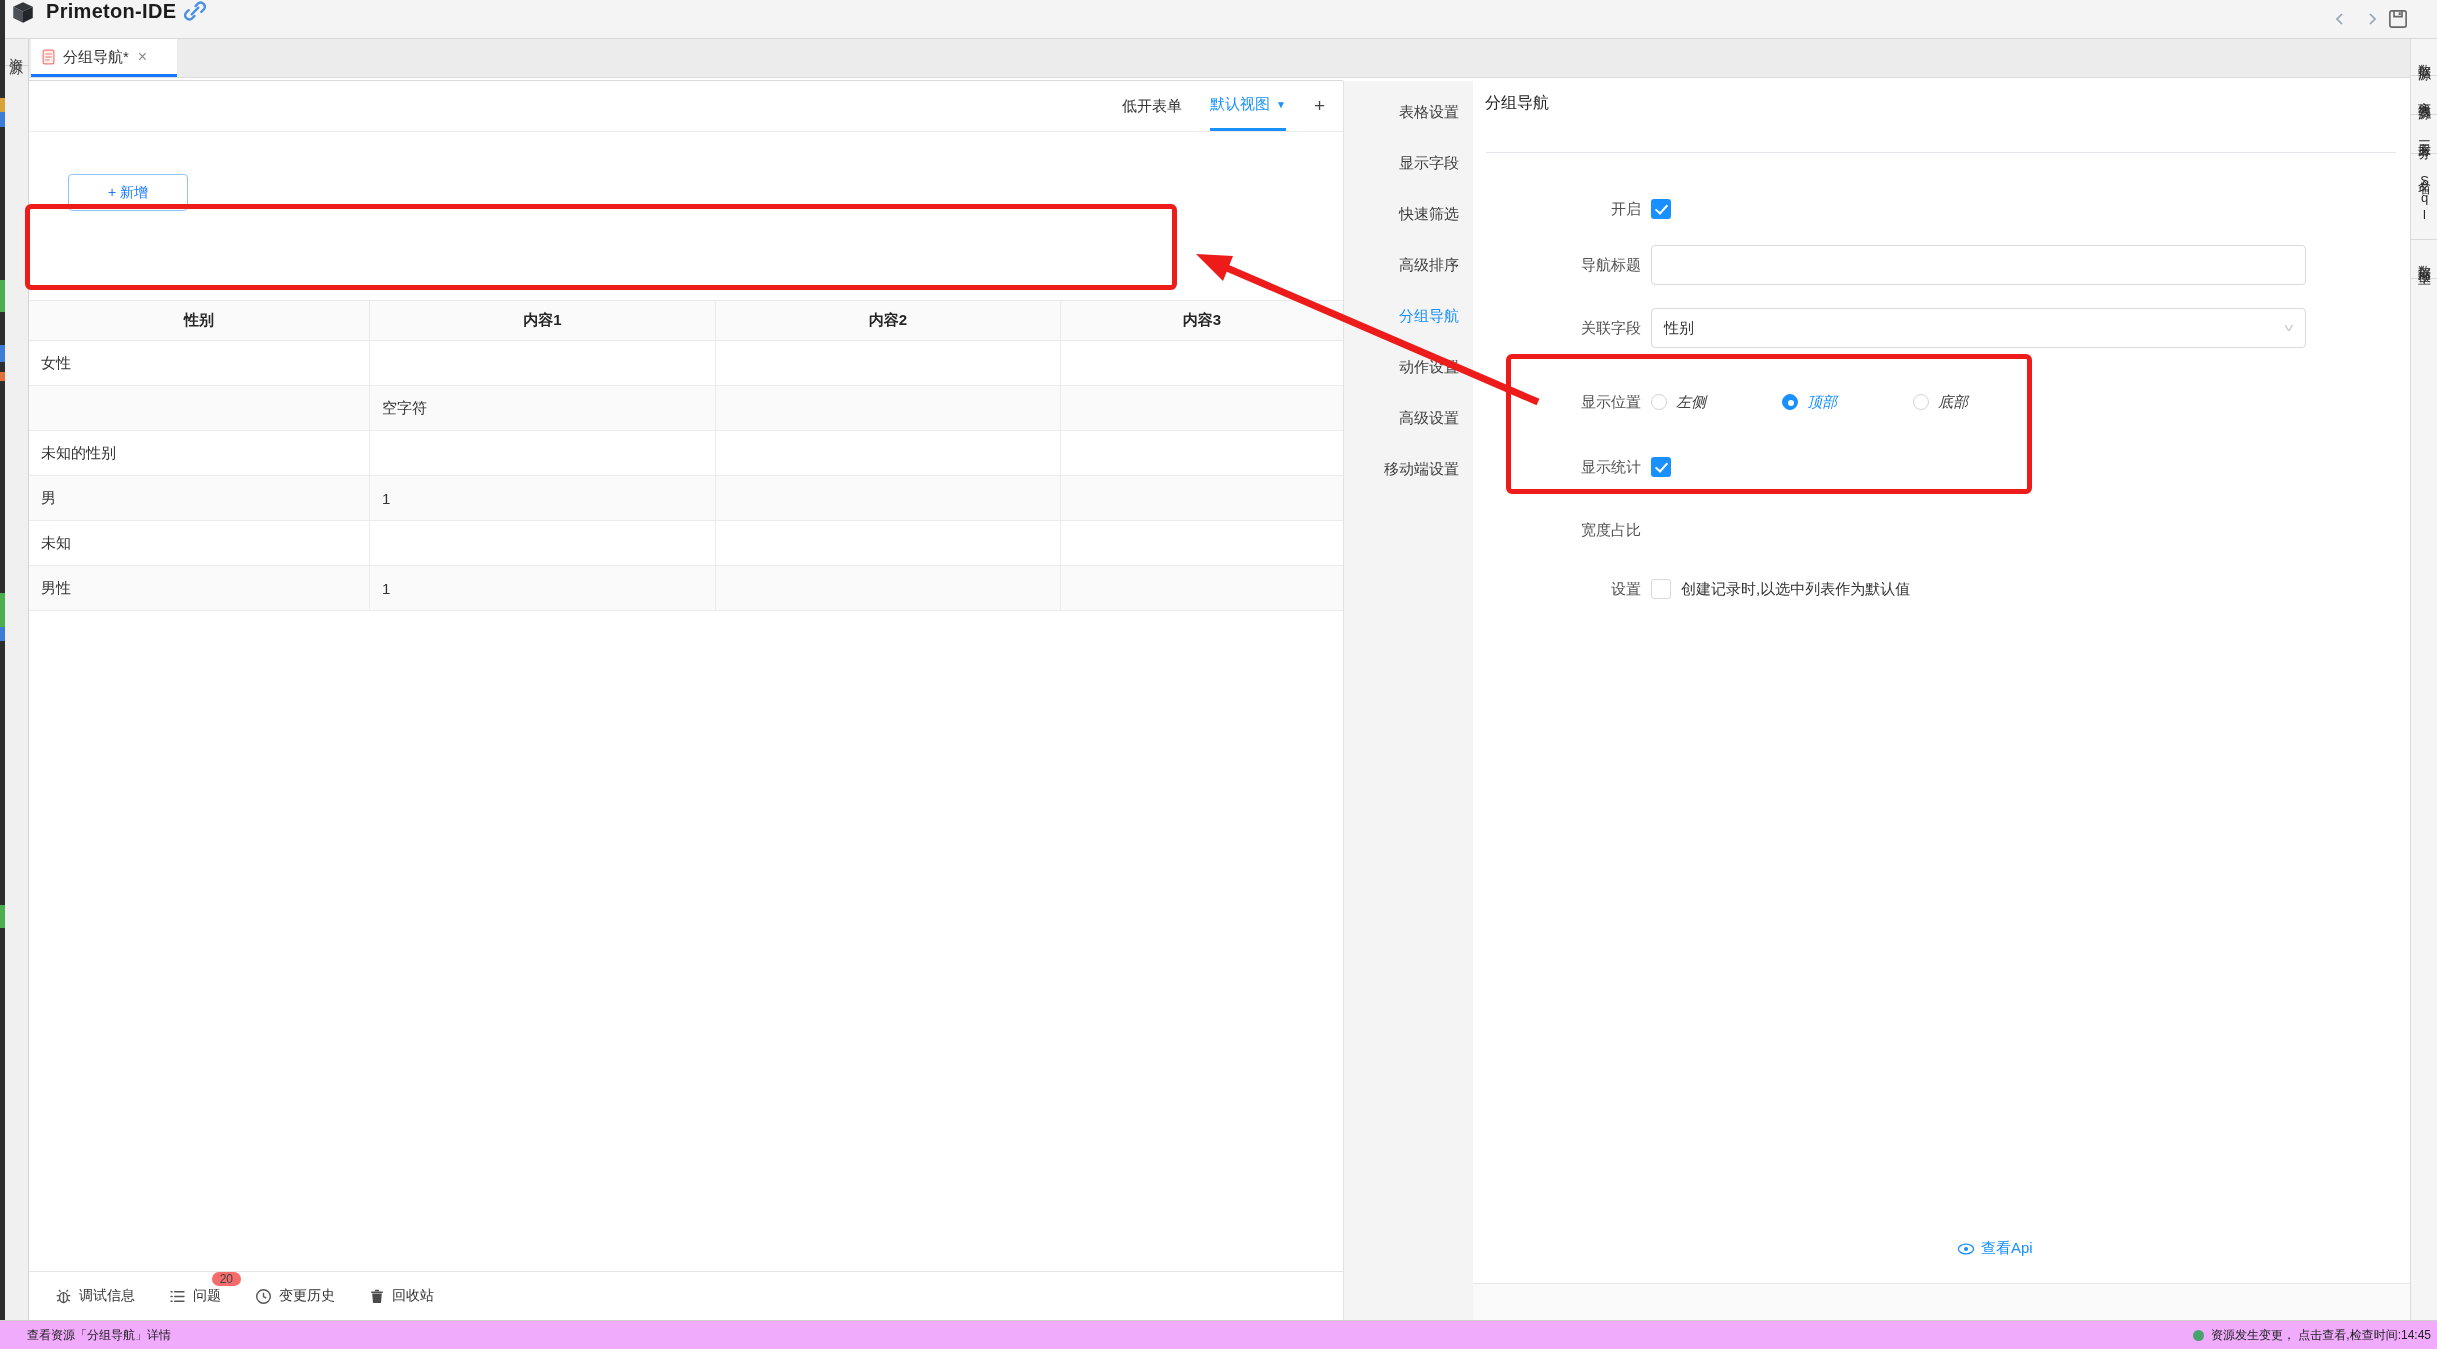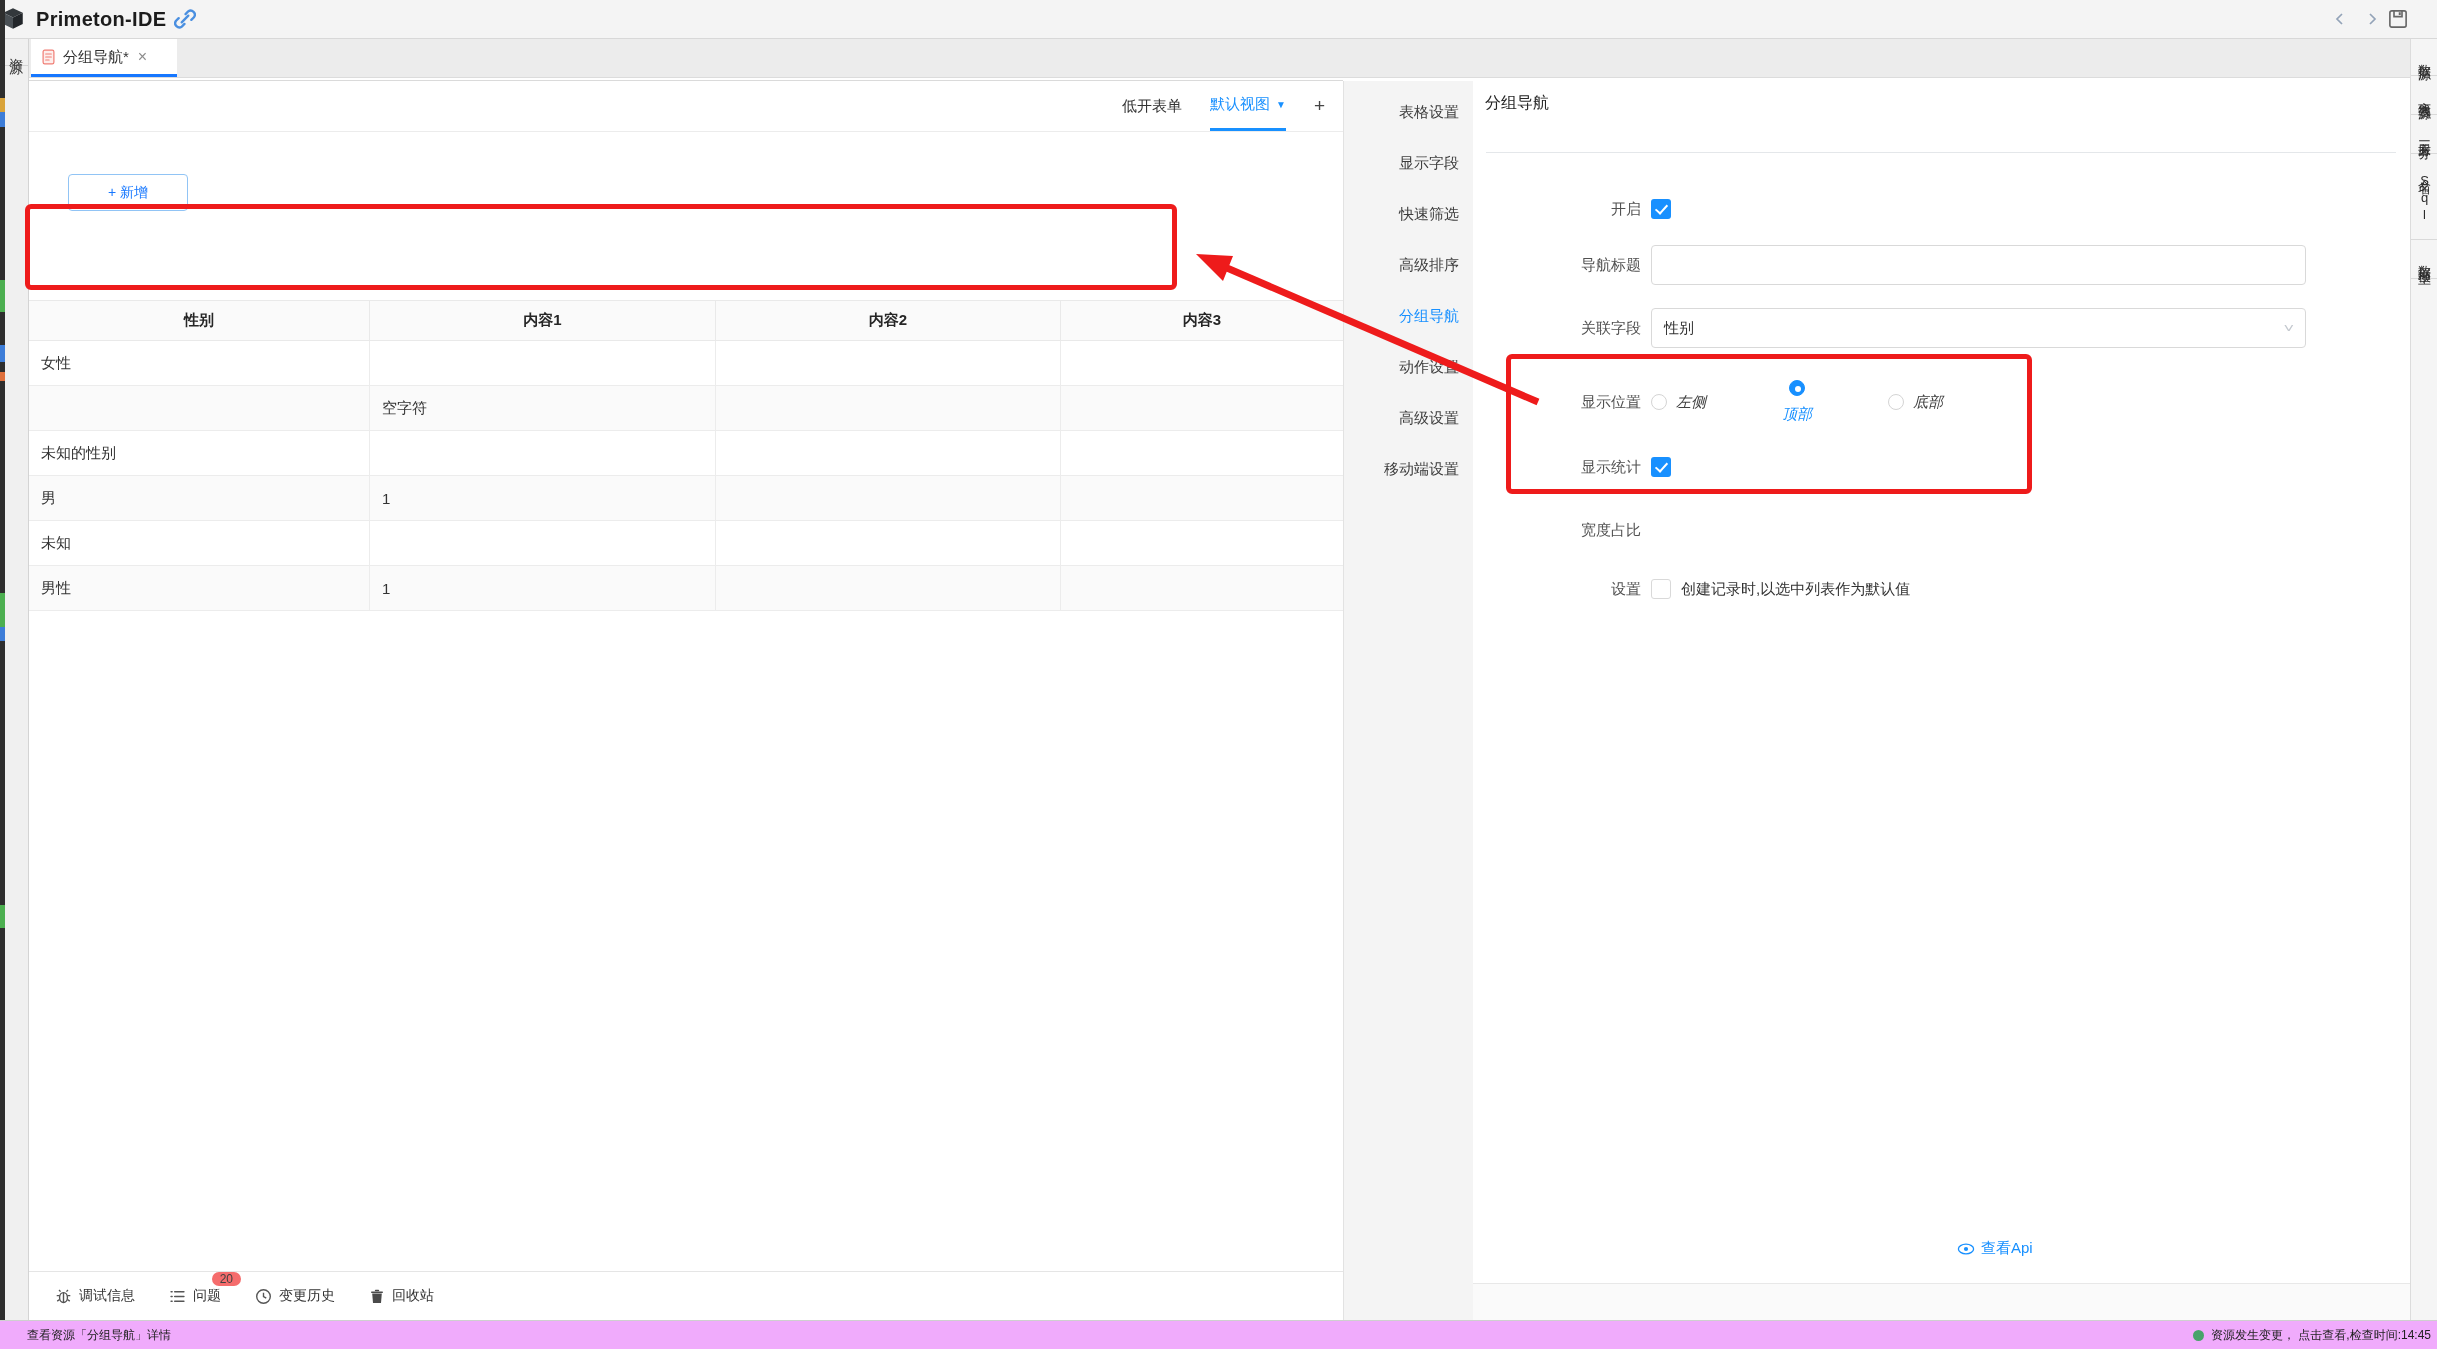--- a/index.html
+++ b/index.html
@@ -6,21 +6,21 @@
   html,body { margin:0; padding:0; }
   body {
     width:2437px; height:1349px; position:relative; overflow:hidden;
     background:#fff; font-family:"Liberation Sans","DejaVu Sans",sans-serif;
     color:#333; font-size:15px;
   }
   .abs { position:absolute; }
 
   
   .titlebar { left:0; top:0; width:2437px; height:39px; background:#f4f4f4;
-    border-bottom:1px solid #d8d8d8; display:flex; align-items:center; }
+    border-bottom:1px solid #d8d8d8; display:flex; padding-left:10px; }
   .app-title { font-size:20px; font-weight:700; color:#1c1c1c; margin-left:10px; letter-spacing:.3px; }
   .link-ic { margin-left:8px; }
   .nav-chevron { position:absolute; top:7px; width:24px; height:24px; display:flex;
     align-items:center; justify-content:center; }
   .save-ic { position:absolute; top:7px; width:24px; height:24px; display:flex;
     align-items:center; justify-content:center; }
 
   
   .left-edge { left:0; top:0; width:5px; height:1349px; background:#2e2e2e; z-index:6; }
   .seg { position:absolute; left:0; width:5px; }
@@ -98,21 +98,21 @@
   .select-box { width:655px; height:40px; border:1px solid #d9d9d9; border-radius:4px;
     display:flex; align-items:center; padding:0 12px; color:#333; justify-content:space-between; background:#fff; }
   .sel-chevron { color:#c4c9cf; font-size:13px; transform:scaleX(1.4); }
   .checkbox { width:20px; height:20px; border-radius:3px; position:relative; flex:none; }
   .checkbox.checked { background:#1890ff; }
   .checkbox.checked::after { content:""; position:absolute; left:6.5px; top:2.5px; width:5px; height:10px;
     border-right:2px solid #fff; border-bottom:2px solid #fff; transform:rotate(42deg); }
   .checkbox.unchecked { background:#fff; border:1px solid #d9d9d9; }
   .radio-group { display:flex; gap:76px;font-style:italic; }
   .radio-item { display:flex; align-items:center; gap:9px; font-size:15px; color:#404040; }
-  .radio-item.sel { color:#1890ff;flex-direction:column; }
+  .radio-item.sel { color:#1890ff; }
   .radio-dot { width:16px; height:16px; border-radius:50%; border:1px solid #d4d4d4; background:#fff; position:relative; flex:none; }
   .radio-item.sel .radio-dot { background:#1890ff; border-color:#1890ff; }
   .radio-item.sel .radio-dot::after { content:""; position:absolute; left:5px; top:5px; width:6px; height:6px;
     border-radius:50%; background:#fff; }
   .seg-group { display:flex; }
   .seg-btn { width:80px; height:34px; border:1px solid #d9d9d9; margin-left:-1px; background:#fff;
     display:flex; align-items:center; justify-content:center; font-size:14px; color:#595959; }
   .seg-btn:first-child { border-radius:4px 0 0 4px; margin-left:0; }
   .seg-btn:last-child { border-radius:0 4px 4px 0; }
   .setting-text { margin-left:10px; color:#333; font-size:15px; }

